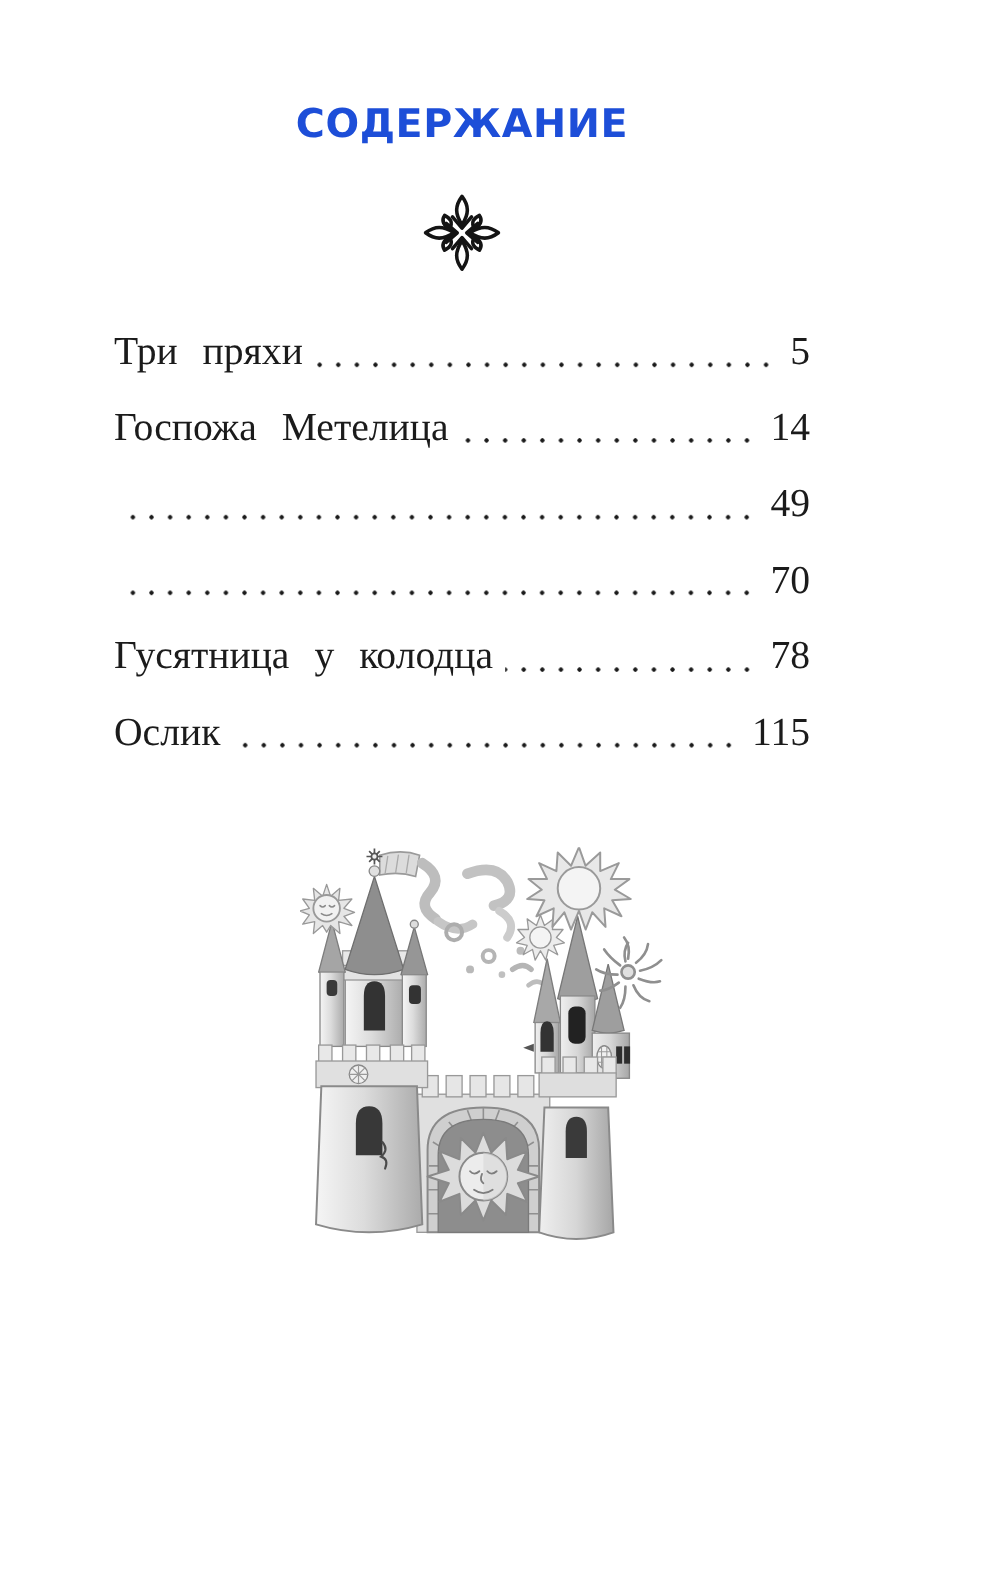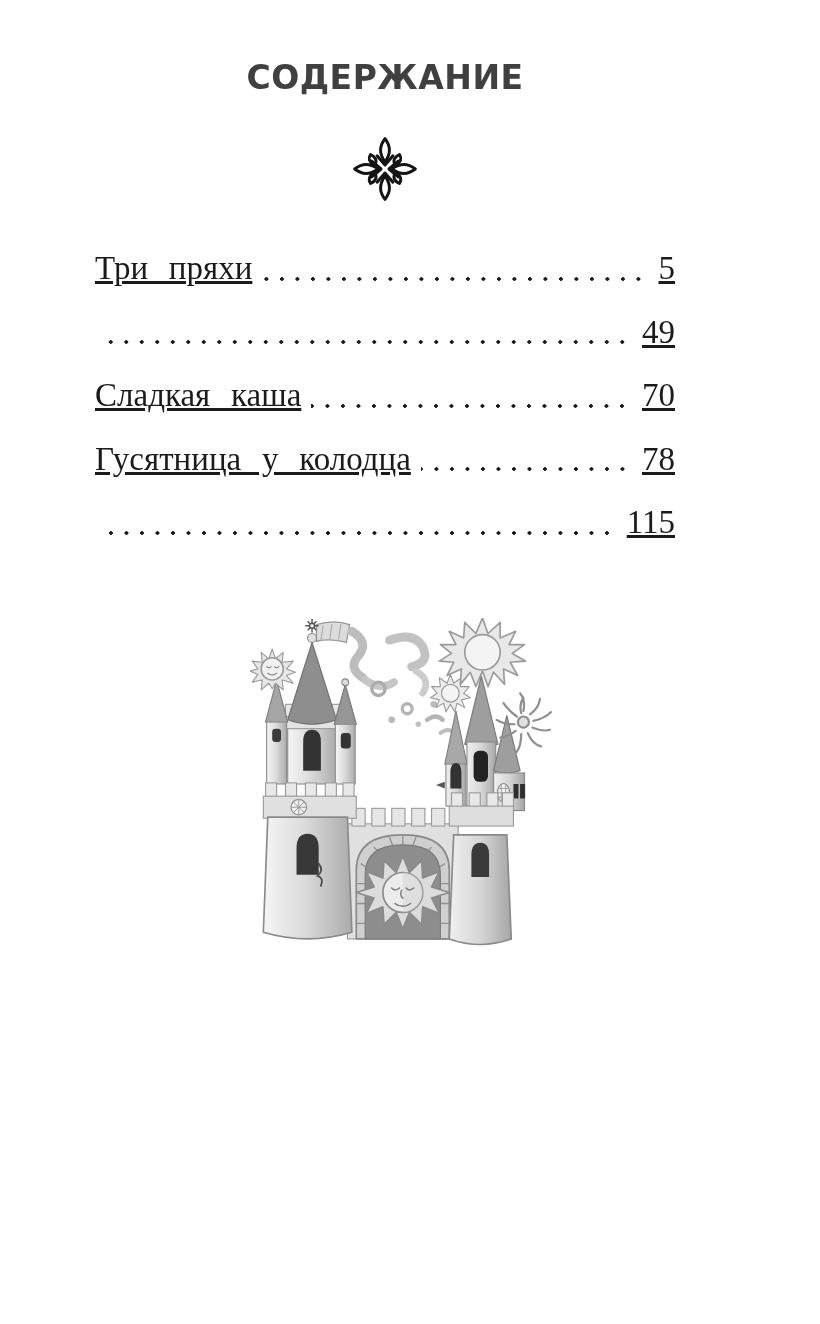--- a/index.html
+++ b/index.html
@@ -3,27 +3,27 @@
 <meta charset="utf-8">
 <style>
   html,body { margin:0; padding:0; }
   body {
     width:820px; height:1324px; background:#ffffff;
     font-family:"Liberation Serif", serif; color:#1b1b1b;
     overflow:hidden; position:relative;
   }
   .column { width:580px; margin-left:95px; }
   .page-title {
-    margin:56px 0 0 0; text-align:center;
+    margin:81px 0 0 0; text-align:center;
     font-family:"DejaVu Sans", sans-serif; font-weight:bold;
-    font-size:33px; line-height:44px; letter-spacing:0.5px; color:#404040;
+    font-size:33px; line-height:44px; letter-spacing:0.5px; color:#1d4ed8;
   }
   .ornament { width:66px; height:66px; margin:36px auto 0 auto; }
   .ornament svg { display:block; width:100%; height:100%; }
-  .toc { margin-top:35px;text-decoration:underline; }
+  .toc { margin-top:35px; }
   .toc-row {
     display:flex; align-items:baseline; white-space:nowrap;
     font-size:33px; line-height:63.5px; color:#1b1b1b;
   }
   .toc-entry-title { word-spacing:0.38em; flex:0 0 auto; }
   .dot-leader {
     flex:1 1 auto; align-self:flex-end; height:4px;
     margin:0 12px 20px 10px;
     background-image:radial-gradient(circle, #1b1b1b 1.55px, rgba(0,0,0,0) 2px);
     background-size:15.5px 4px; background-repeat:repeat-x;
@@ -61,41 +61,46 @@
     </svg>
   </div>
 
   <div class="toc" id="toc">
   <div class="toc-row">
     <span class="toc-entry-title">Три пряхи</span>
     <span class="dot-leader"></span>
     <span class="toc-entry-page">5</span>
   </div>
 
+  <div class="toc-row">
+    <span class="toc-entry-title">Госпожа Метелица</span>
+    <span class="dot-leader"></span>
+    <span class="toc-entry-page">14</span>
+  </div>
 
   <div class="toc-row">
     <span class="dot-leader"></span>
     <span class="toc-entry-page">49</span>
   </div>
 
 
   <div class="toc-row">
-    <span class="toc-entry-title">Сладкая каша</span>
     <span class="dot-leader"></span>
     <span class="toc-entry-page">70</span>
   </div>
 
 
   <div class="toc-row">
     <span class="toc-entry-title">Гусятница у колодца</span>
     <span class="dot-leader"></span>
     <span class="toc-entry-page">78</span>
   </div>
 
   <div class="toc-row">
+    <span class="toc-entry-title">Ослик</span>
     <span class="dot-leader"></span>
     <span class="toc-entry-page">115</span>
   </div>
 </div>
 
   <div class="illustration">
     <svg viewBox="0 0 280 300" aria-hidden="true">
       <defs>
         <linearGradient id="cylL" x1="0" y1="0" x2="1" y2="0">
           <stop offset="0" stop-color="#f5f5f5"></stop>

